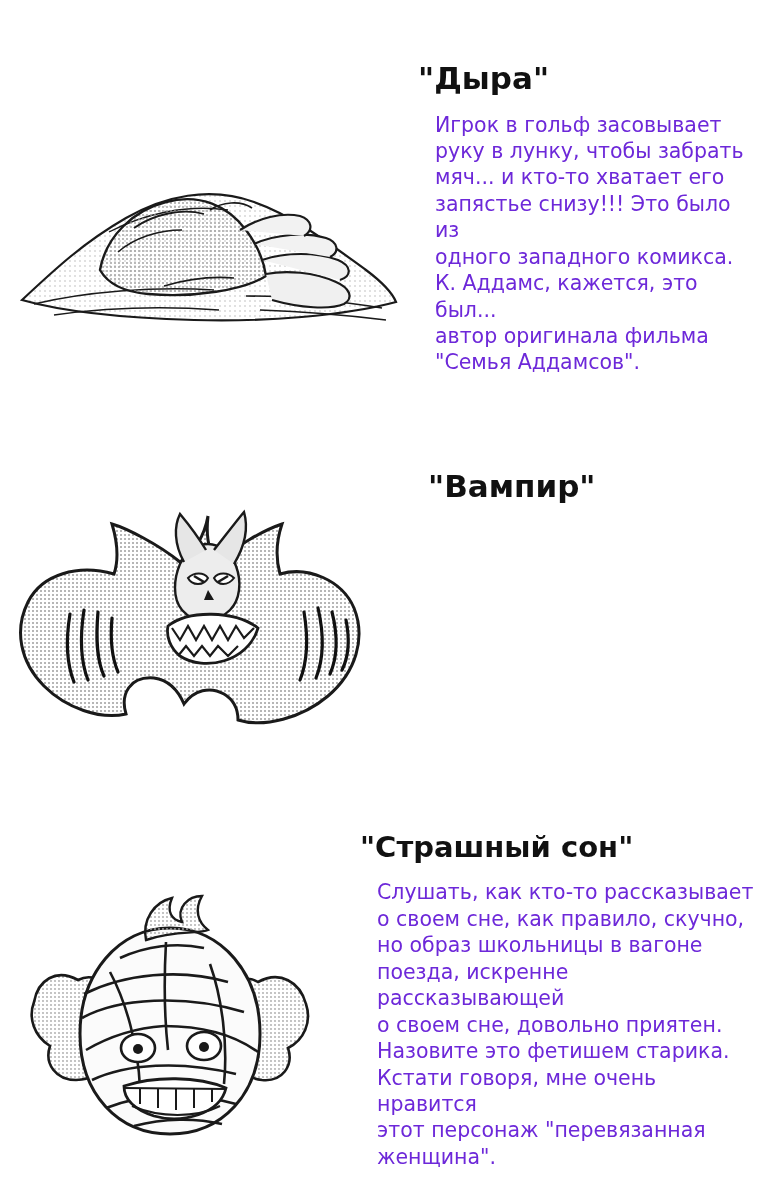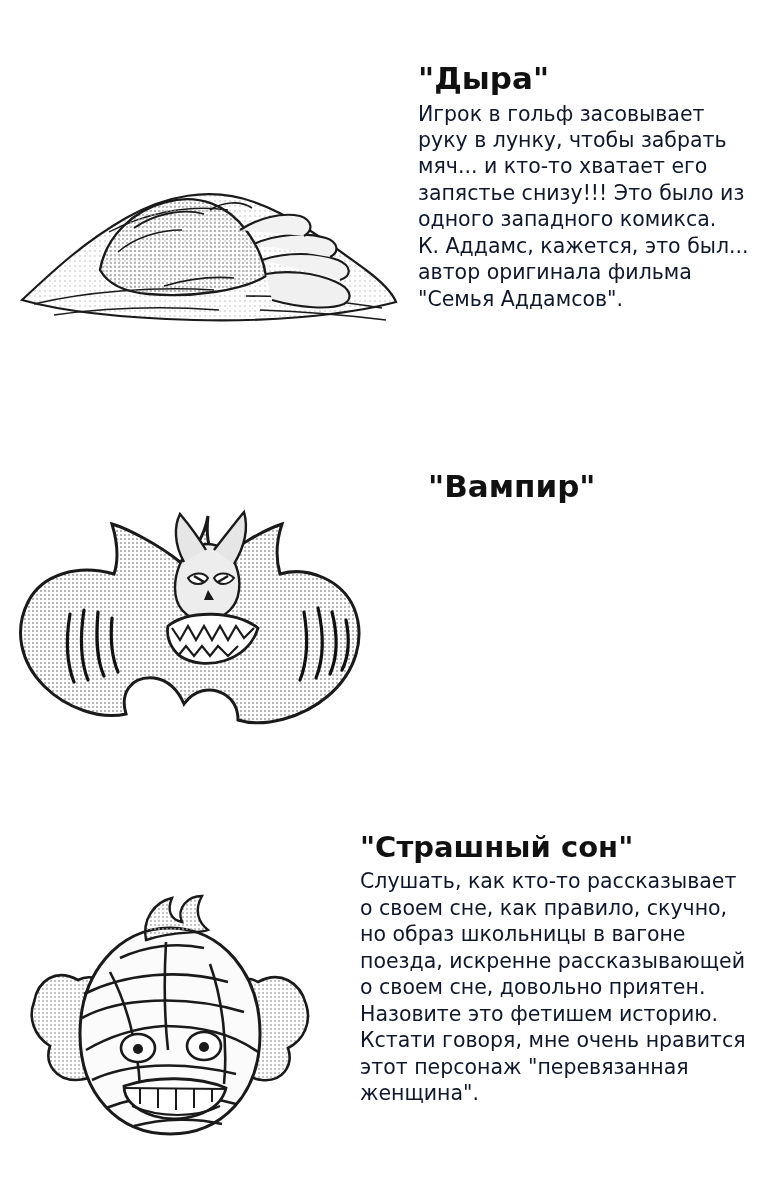--- a/index.html
+++ b/index.html
@@ -50,22 +50,22 @@
     white-space: nowrap;
   }
   .entry-title.smaller {
     font-size: 29px;
   }
 
   .entry-body {
     font-family: "DejaVu Sans", sans-serif;
     font-size: 20.5px;
     line-height: 1.29;
-    color: #0f172a;
-    margin: 0;
+    color: #6d28d9;
+    margin: 17px;
     white-space: pre-line;
   }
 
   
   #entry-hole {
     left: 0px;
     top: 62px;
     width: 778px;
   }
   #entry-hole .art { width: 404px; padding-left: 14px; padding-top: 48px; }
@@ -249,20 +249,20 @@
         <path d="M118 238 C 146 250, 182 250, 206 238" fill="none" stroke="#1a1a1a" stroke-width="2.2"></path>
       </svg>
     </div>
     <div class="textcol">
       <h2 class="entry-title smaller">"Страшный сон"</h2>
       <p class="entry-body">Слушать, как кто-то рассказывает
 о своем сне, как правило, скучно,
 но образ школьницы в вагоне
 поезда, искренне рассказывающей
 о своем сне, довольно приятен.
-Назовите это фетишем историю.
+Назовите это фетишем старика.
 Кстати говоря, мне очень нравится
 этот персонаж "перевязанная
 женщина".</p>
     </div>
   </div>
 
 </div>
 
 </body></html>

